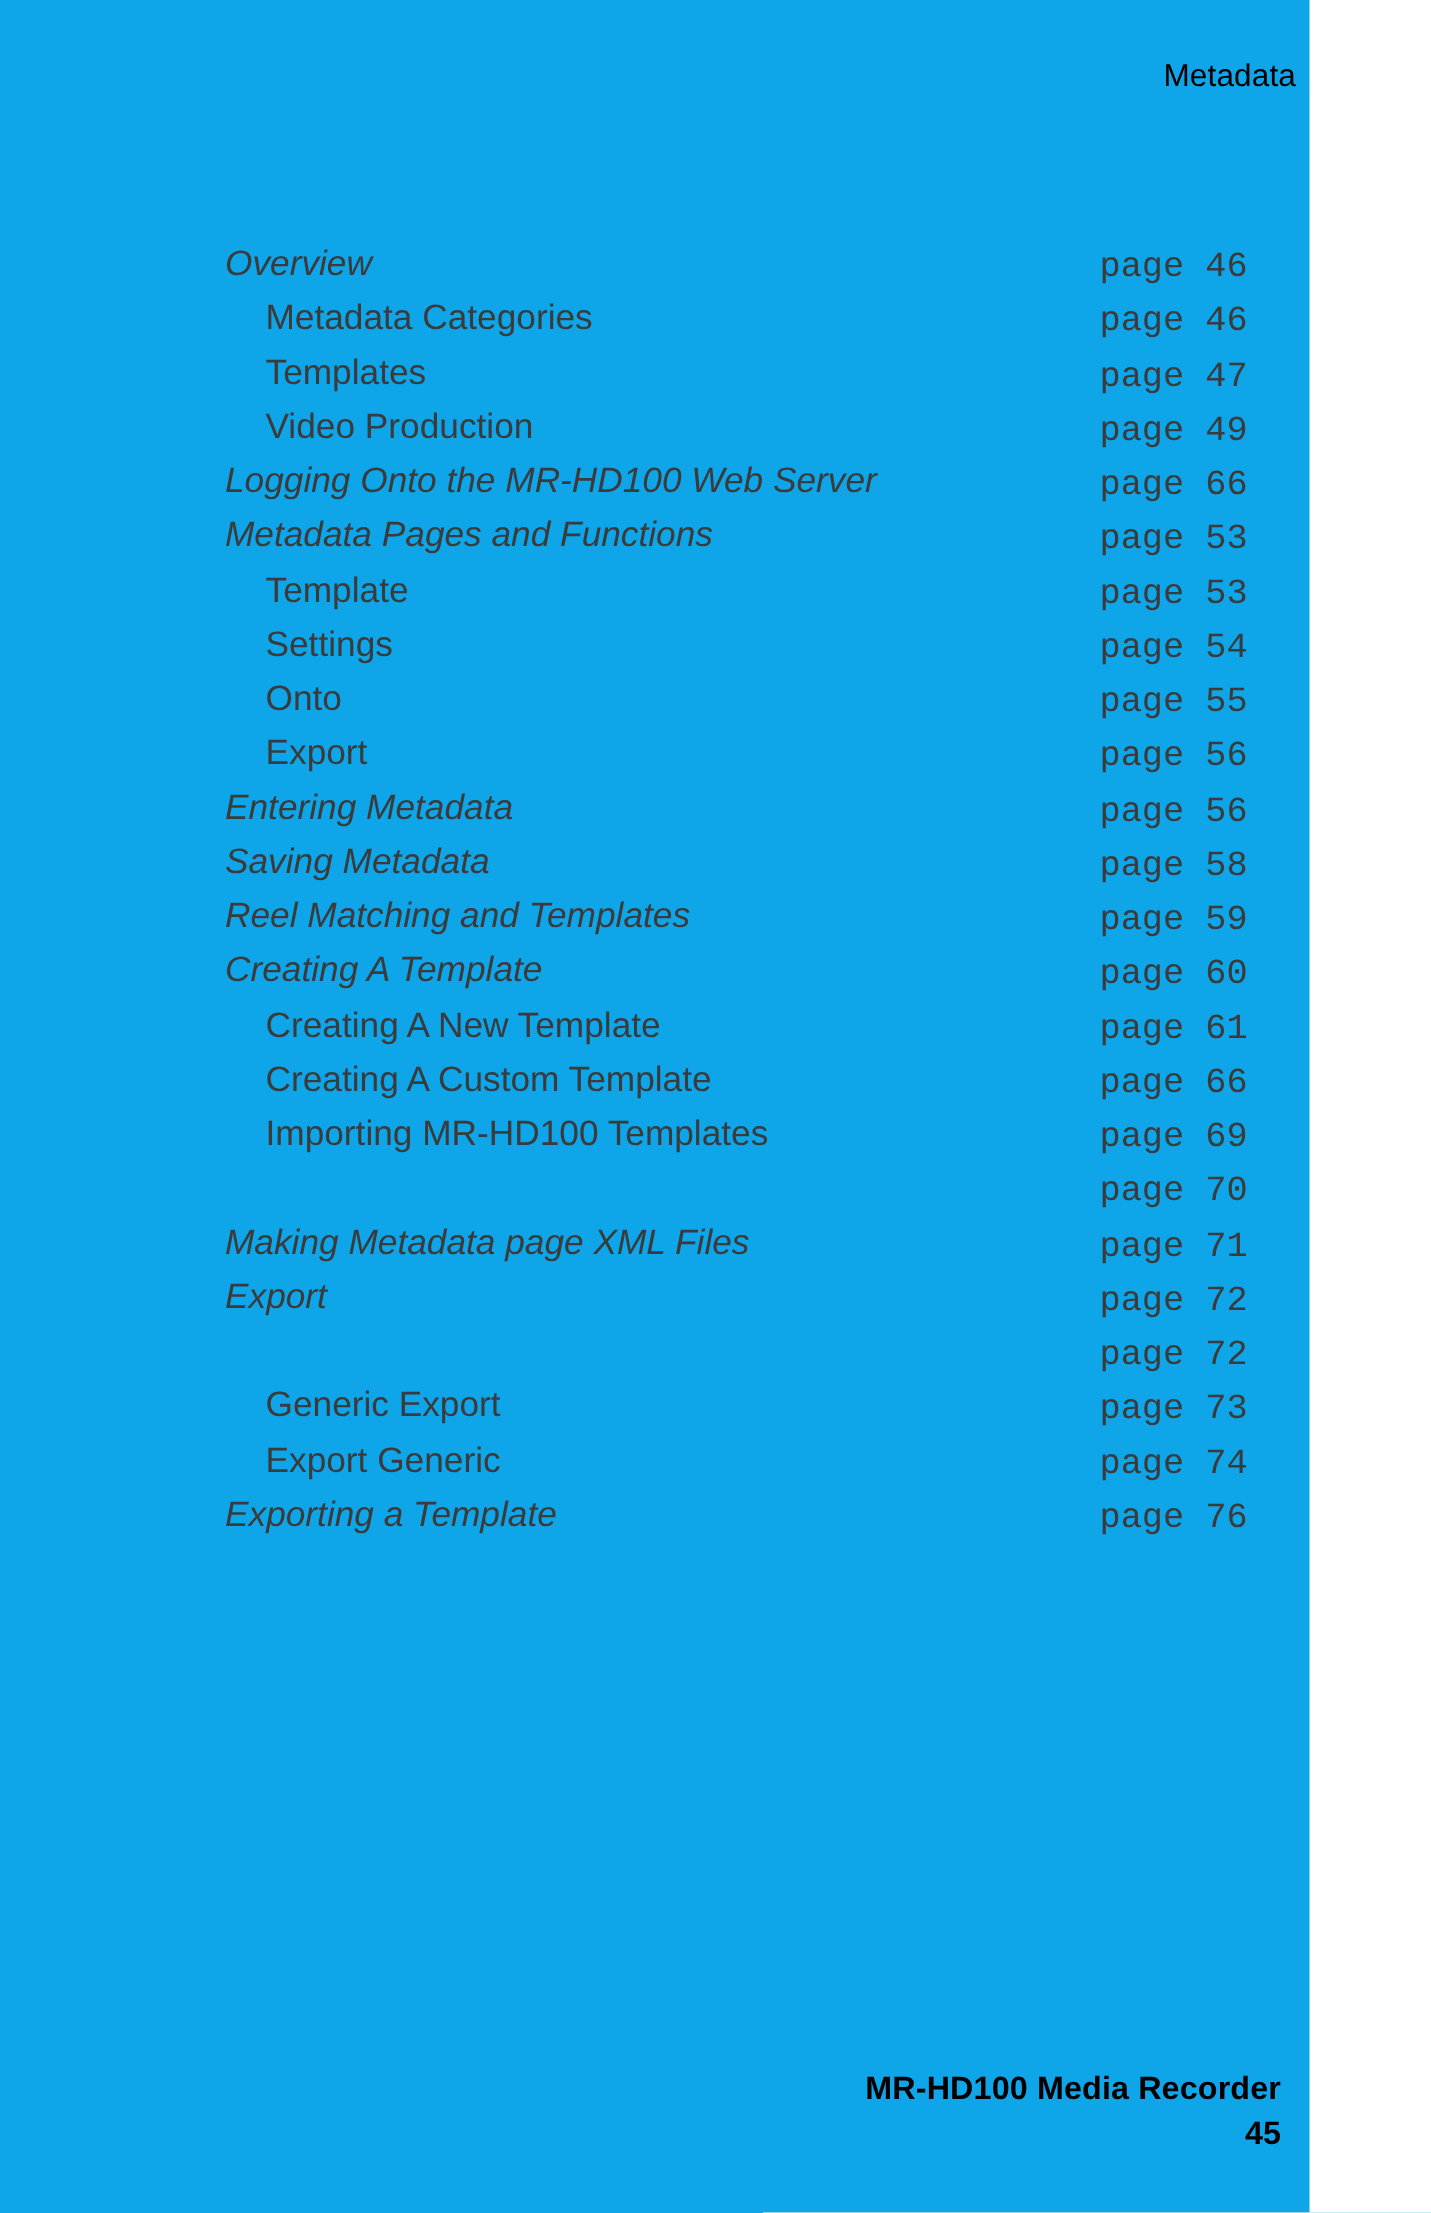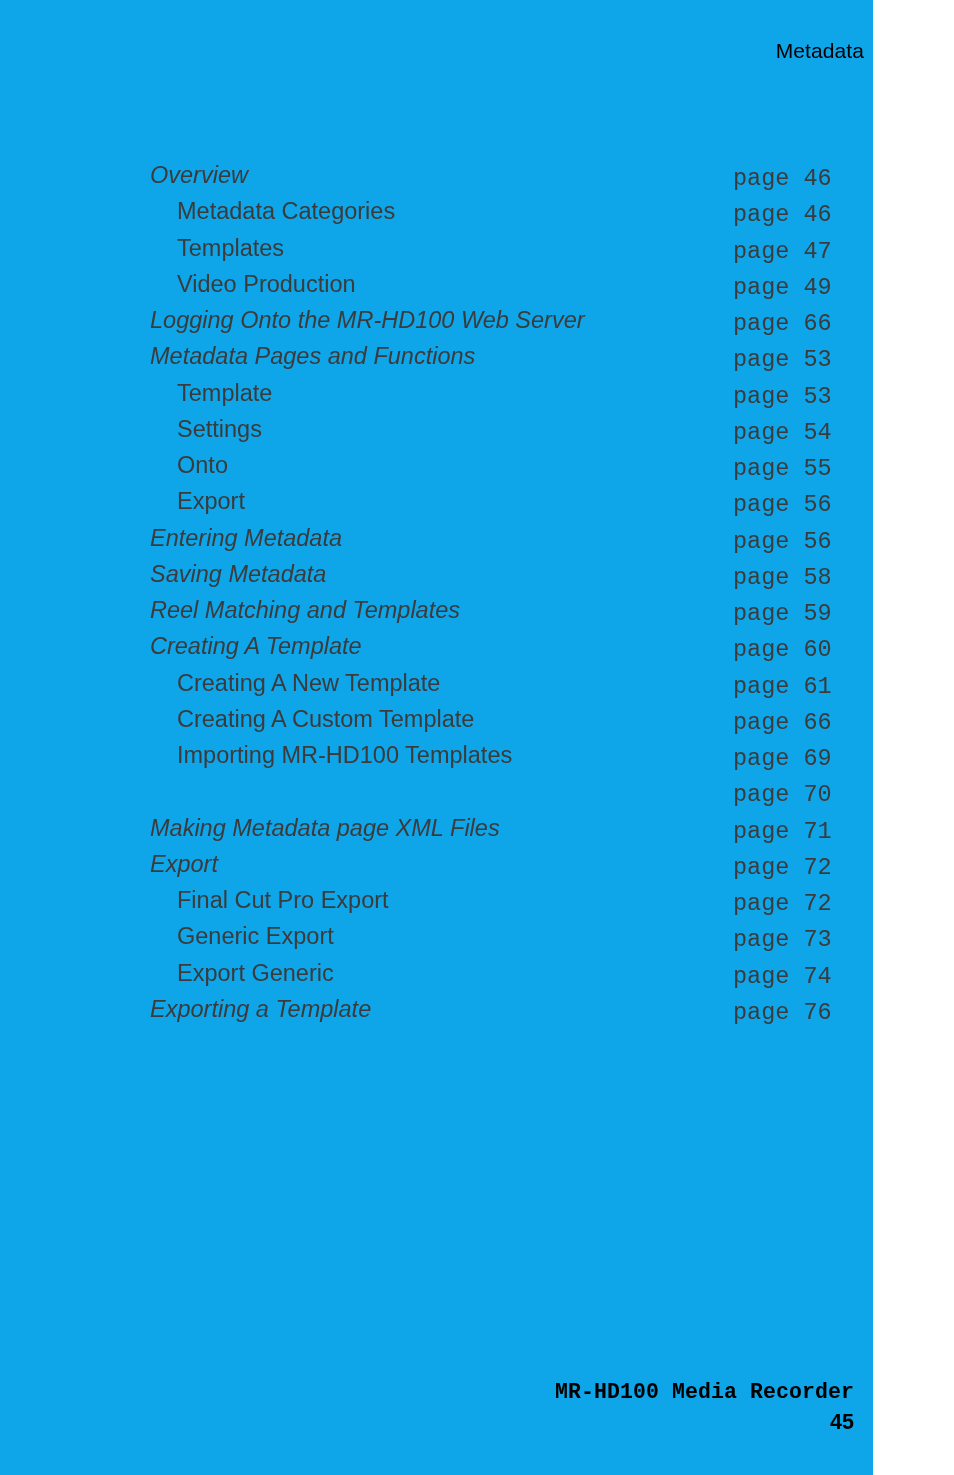--- a/index.html
+++ b/index.html
@@ -80,21 +80,21 @@
 
   
   .footer {
     position: absolute;
     left: 0;
     top: 1379px;
     width: 854px;
     text-align: right;
   }
   .footer-product {
-    font-family: Liberation Mono, monospace;
+    font-family: Liberation Sans, sans-serif;
     font-size: 21.5px;
     line-height: 27px;
     color: #000000;
     font-weight: 600;
     letter-spacing: 0.1px;
     margin-left: 24px;
   }
   .footer-pagenum {
     margin-top: 3px;
     font-family: "Liberation Sans", sans-serif;
@@ -186,21 +186,20 @@
       </div>
       <div class="toc-row" data-level="1">
         <span class="toc-title">Making Metadata page XML Files</span>
         <span class="toc-page">page 71</span>
       </div>
       <div class="toc-row" data-level="1">
         <span class="toc-title">Export</span>
         <span class="toc-page">page 72</span>
       </div>
       <div class="toc-row" data-level="2">
-        <span class="toc-title">Final Cut Pro Export</span>
         <span class="toc-page">page 72</span>
       </div>
       <div class="toc-row" data-level="2">
         <span class="toc-title">Generic Export</span>
         <span class="toc-page">page 73</span>
       </div>
       <div class="toc-row" data-level="2">
         <span class="toc-title">Export Generic</span>
         <span class="toc-page">page 74</span>
       </div>

